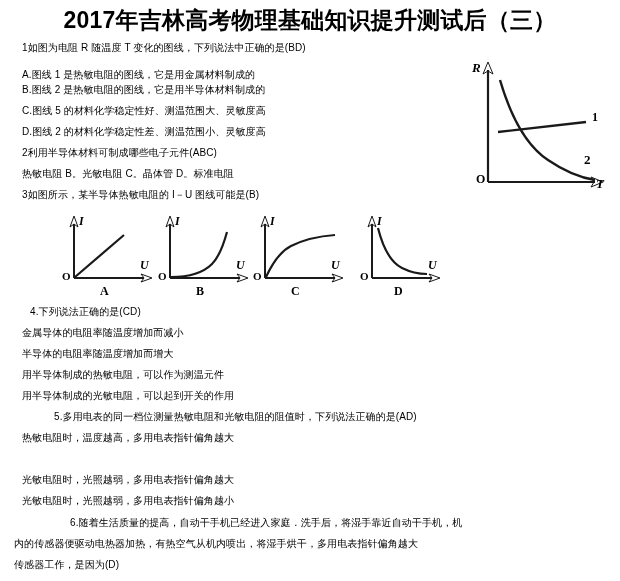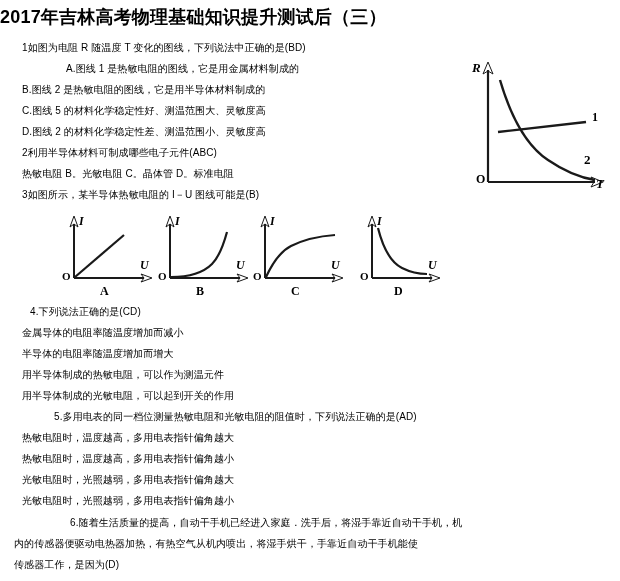--- a/index.html
+++ b/index.html
@@ -18,22 +18,22 @@
   .page {
     position: relative;
     width: 620px;
     height: 581px;
   }
   .doc-title {
     position: absolute;
     top: 5px;
     left: 0;
     width: 620px;
-    text-align: left;
-    font-size: 18px;
+    text-align: center;
+    font-size: 23px;
     font-weight: bold;
     letter-spacing: 0.2px;
     white-space: nowrap;
   }
   .txt {
     position: absolute;
     font-size: 10px;
     line-height: 13.2px;
     white-space: nowrap;
     letter-spacing: 0.1px;
@@ -69,44 +69,43 @@
   .ink { stroke: #1a1a1a; fill: none; }
 </style>
 </head>
 <body>
 
 <div class="page">
 
   <div class="doc-title">2017年吉林高考物理基础知识提升测试后（三）</div>
 
   <div class="txt" style="left:22px; top:41px;">1如图为电阻 R 随温度 T 变化的图线，下列说法中正确的是(BD)</div>
-  <div class="txt" style="left:22px; top:62px;margin-left:44px;">A.图线 1 是热敏电阻的图线，它是用金属材料制成的</div>
+  <div class="txt" style="left:22px; top:68px;">A.图线 1 是热敏电阻的图线，它是用金属材料制成的</div>
   <div class="txt" style="left:22px; top:83px;">B.图线 2 是热敏电阻的图线，它是用半导体材料制成的</div>
   <div class="txt" style="left:22px; top:104px;">C.图线 5 的材料化学稳定性好、测温范围大、灵敏度高</div>
   <div class="txt" style="left:22px; top:125px;">D.图线 2 的材料化学稳定性差、测温范围小、灵敏度高</div>
 
   <div class="txt" style="left:22px; top:146px;text-align:right;">2利用半导体材料可制成哪些电子元件(ABC)</div>
   <div class="txt" style="left:22px; top:167px;">热敏电阻        B。光敏电阻    C。晶体管    D。标准电阻</div>
 
   <div class="txt" style="left:22px; top:188px;">3如图所示，某半导体热敏电阻的 I－U 图线可能是(B)</div>
 
   <div class="txt" style="left:30px; top:305px;">4.下列说法正确的是(CD)</div>
   <div class="txt" style="left:22px; top:326px;">金属导体的电阻率随温度增加而减小</div>
   <div class="txt" style="left:22px; top:347px;">半导体的电阻率随温度增加而增大</div>
   <div class="txt" style="left:22px; top:368px;">用半导体制成的热敏电阻，可以作为测温元件</div>
   <div class="txt" style="left:22px; top:389px;">用半导体制成的光敏电阻，可以起到开关的作用</div>
 
   <div class="txt" style="left:30px; top:410px;margin-left:24px;">5.多用电表的同一档位测量热敏电阻和光敏电阻的阻值时，下列说法正确的是(AD)</div>
   <div class="txt" style="left:22px; top:431px;">热敏电阻时，温度越高，多用电表指针偏角越大</div>
-  <div class="txt" style="left:22px; top:452px;">热敏电阻时，温度越高，多用电表指针偏角越小</div>
   <div class="txt" style="left:22px; top:473px;">光敏电阻时，光照越弱，多用电表指针偏角越大</div>
   <div class="txt" style="left:22px; top:494px;">光敏电阻时，光照越弱，多用电表指针偏角越小</div>
 
   <div class="txt" style="left:30px; top:516px;margin-left:40px;">6.随着生活质量的提高，自动干手机已经进入家庭．洗手后，将湿手靠近自动干手机，机</div>
-  <div class="txt" style="left:14px; top:537px;">内的传感器便驱动电热器加热，有热空气从机内喷出，将湿手烘干，手靠近自动干手机能使</div>
+  <div class="txt" style="left:14px; top:537px;">内的传感器便驱动电热器加热，有热空气从机内喷出，将湿手烘干，多用电表指针偏角越大</div>
   <div class="txt" style="left:14px; top:558px;">传感器工作，是因为(D)</div>
 
   <div class="fig-rt">
     <svg width="158" height="140" viewBox="0 0 158 140" aria-hidden="true">
 
       <path class="ink" d="M36,130 L36,18" stroke-width="2.2"></path>
       <path class="ink" d="M36,10 L31,22 L36,19 L41,22 Z" fill="#1a1a1a" stroke="none"></path>
 
       <path class="ink" d="M36,130 L143,130" stroke-width="2.2"></path>
       <path class="ink" d="M151,130 L139,125 L142,130 L139,135 Z" fill="#1a1a1a" stroke="none"></path>

